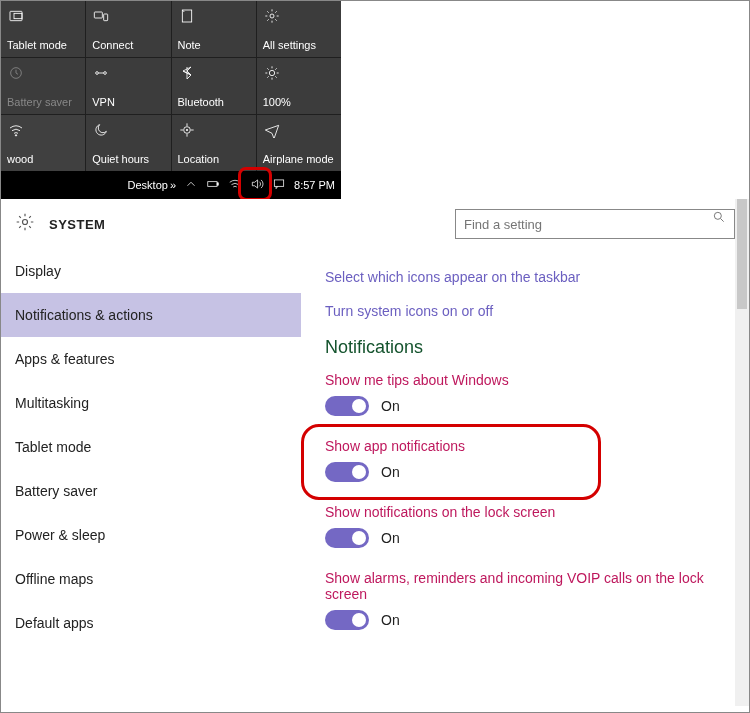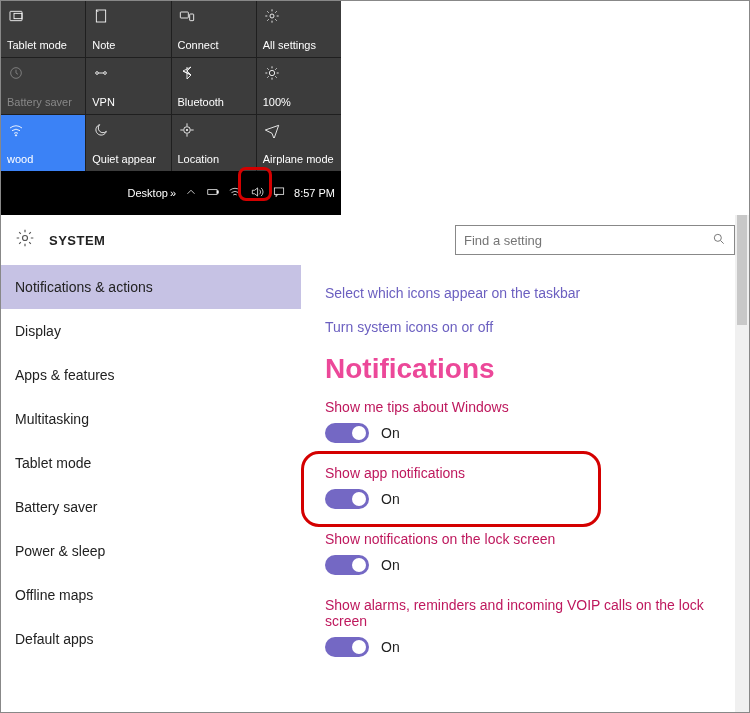--- a/index.html
+++ b/index.html
@@ -2,44 +2,44 @@
 <html><head>
 <meta charset="utf-8">
 <style>
   * { box-sizing: border-box; margin: 0; padding: 0; font-family: "Segoe UI", Tahoma, sans-serif; }
   body { width: 750px; height: 713px; background: #fff; overflow: hidden; border:1px solid #888;}
   
   .ac { background:#1f1f1f; width:340px; }
   .ac-grid { display:grid; grid-template-columns:repeat(4,1fr); gap:1px; background:#1f1f1f; }
   .tile { background:#3c3c3c; color:#fff; font-size:11px; padding:6px 6px 6px 6px; height:56px; display:flex; flex-direction:column; justify-content:space-between; cursor:pointer; }
   .tile.dim { color:#888; }
-  .tile.active { background:#3b82f6; }
+  .tile.active { background:#404040; }
   .tile .ic { width:18px; height:18px; display:flex; align-items:center; justify-content:center; }
   .tile svg{ width:16px;height:16px; stroke:#fff; fill:none; stroke-width:1.3;}
   .tile.dim svg{ stroke:#888;}
   
-  .taskbar { background:#000; color:#fff; height:44px; display:flex; align-items:center; justify-content:flex-end; font-size:11px; padding:0 6px; gap:8px; width:340px;}
+  .taskbar { background:#000; color:#fff; height:28px; display:flex; align-items:center; justify-content:flex-end; font-size:11px; padding:0 6px; gap:8px; width:340px;}
   .taskbar .tb-item{ display:flex; align-items:center; gap:2px;}
   .taskbar svg{ width:14px;height:14px; stroke:#fff; fill:none; stroke-width:1.3;}
   .hl-red { position:absolute; border:3px solid #d40000; border-radius:8px; pointer-events:none;}
   
   .settings { position:relative; display:flex; flex-direction:column; width:748px; height:507px; background:#fff;}
   .hdr { display:flex; align-items:center; justify-content:space-between; padding:10px 14px; }
   .hdr-left { display:flex; align-items:center; gap:14px;}
   .hdr-left svg{ width:20px;height:20px; stroke:#555; fill:none; stroke-width:1.4;}
   .hdr-title{ font-size:13px; font-weight:600; letter-spacing:0.5px; color:#222;}
-  .search { border:1px solid #888; height:30px; width:280px; display:flex; align-items:center; padding:0 8px; color:#666; font-size:13px; justify-content:space-between;}
+  .search { border:1px solid #888; height:30px; width:280px; display:flex; padding:0 8px; color:#666; font-size:13px; justify-content:space-between;}
   .search svg{ width:14px;height:14px; stroke:#666; fill:none; stroke-width:1.5;}
   .body { display:flex; flex:1; overflow:hidden;}
   .side { width:300px; background:#fff; }
   .side-item{ padding:14px 14px; font-size:14px; color:#222; cursor:pointer;}
   .side-item.sel{ background:#c6c2e4;}
   .main { flex:1; padding:10px 20px 10px 24px; overflow:auto; position:relative;}
   .link{ color:#6b5fc0; font-size:14px; margin:10px 0 18px; cursor:pointer;}
-  .h1{ font-size:28px; font-weight:700; color:#ec4899; margin:16px 0 14px;}
+  .h1{ font-size:18px; font-weight:400; color:#14532d; margin:16px 0 14px;}
   .opt{ margin-bottom:22px;}
   .opt-label{ font-size:14px; color:#be185d; margin-bottom:8px;}
   .toggle-row{ display:flex; align-items:center; gap:12px;}
   .toggle{ width:44px; height:20px; background:#7468c4; border-radius:10px; position:relative; cursor:pointer;}
   .toggle::after{ content:""; position:absolute; right:3px; top:3px; width:14px;height:14px; background:#fff; border-radius:50%;}
   .toggle-state{ font-size:14px; color:#222;text-align:right;}
   .scrollbar{ position:absolute; right:0; top:0; bottom:0; width:14px; background:#f0f0f0;}
   .scrollbar .thumb{ position:absolute; left:2px; right:2px; top:0; height:110px; background:#c8c8c8;}
   
   .topwrap{ display:flex; background:#fff;}
@@ -59,34 +59,34 @@
               <svg viewBox="0 0 24 24">
                 <rect x="3" y="5" width="18" height="14" rx="1"></rect>
                 <rect x="9" y="8" width="12" height="8"></rect>
               </svg>
             </span>
       <span>Tablet mode</span>
     </div>
     <div class="tile">
       <span class="ic">
               <svg viewBox="0 0 24 24">
+                <rect x="2" y="6" width="12" height="9" rx="1"></rect>
+                <rect x="16" y="9" width="6" height="10" rx="1"></rect>
+              </svg>
+            </span>
+      <span>Connect</span>
+    </div>
+    <div class="tile">
+      <span class="ic">
+              <svg viewBox="0 0 24 24">
                 <rect x="5" y="3" width="14" height="18"></rect>
                 <path d="M5 3l3 3"></path>
               </svg>
             </span>
       <span>Note</span>
-    </div>
-    <div class="tile">
-      <span class="ic">
-              <svg viewBox="0 0 24 24">
-                <rect x="2" y="6" width="12" height="9" rx="1"></rect>
-                <rect x="16" y="9" width="6" height="10" rx="1"></rect>
-              </svg>
-            </span>
-      <span>Connect</span>
     </div>
     <div class="tile">
       <span class="ic">
               <svg viewBox="0 0 24 24">
                 <circle cx="12" cy="12" r="3"></circle>
                 <path d="M12 2v3M12 19v3M2 12h3M19 12h3M5 5l2 2M17 17l2 2M19 5l-2 2M5 19l2-2"></path>
               </svg>
             </span>
       <span>All settings</span>
     </div>
@@ -136,21 +136,21 @@
               </svg>
             </span>
       <span>wood</span>
     </div>
     <div class="tile">
       <span class="ic">
               <svg viewBox="0 0 24 24">
                 <path d="M20 14A8 8 0 1 1 10 4a6 6 0 0 0 10 10z"></path>
               </svg>
             </span>
-      <span>Quiet appear</span>
+      <span>Quiet hours</span>
     </div>
     <div class="tile">
       <span class="ic">
               <svg viewBox="0 0 24 24">
                 <path d="M12 2v4M12 18v4M2 12h4M18 12h4"></path>
                 <circle cx="12" cy="12" r="5"></circle>
                 <circle cx="12" cy="12" r="1" fill="#fff"></circle>
               </svg>
             </span>
       <span>Location</span>
@@ -208,22 +208,22 @@
       <input type="text" style="border: none; outline: none; flex: 1 1 0%; font-size: 13px; color: rgb(51, 51, 51);" placeholder="Find a setting">
       <span><svg viewBox="0 0 24 24">
             <circle cx="10" cy="10" r="6"></circle>
             <path d="M20 20l-5-5"></path>
           </svg></span>
     </div>
   </div>
 
   <div class="body">
     <div class="side">
+      <div class="side-item"><span>Display</span></div>
       <div class="side-item sel"><span>Notifications &amp; actions</span></div>
-      <div class="side-item"><span>Display</span></div>
       <div class="side-item"><span>Apps &amp; features</span></div>
       <div class="side-item"><span>Multitasking</span></div>
       <div class="side-item"><span>Tablet mode</span></div>
       <div class="side-item"><span>Battery saver</span></div>
       <div class="side-item"><span>Power &amp; sleep</span></div>
       <div class="side-item"><span>Offline maps</span></div>
       <div class="side-item"><span>Default apps</span></div>
     </div>
 
     <div class="main">

